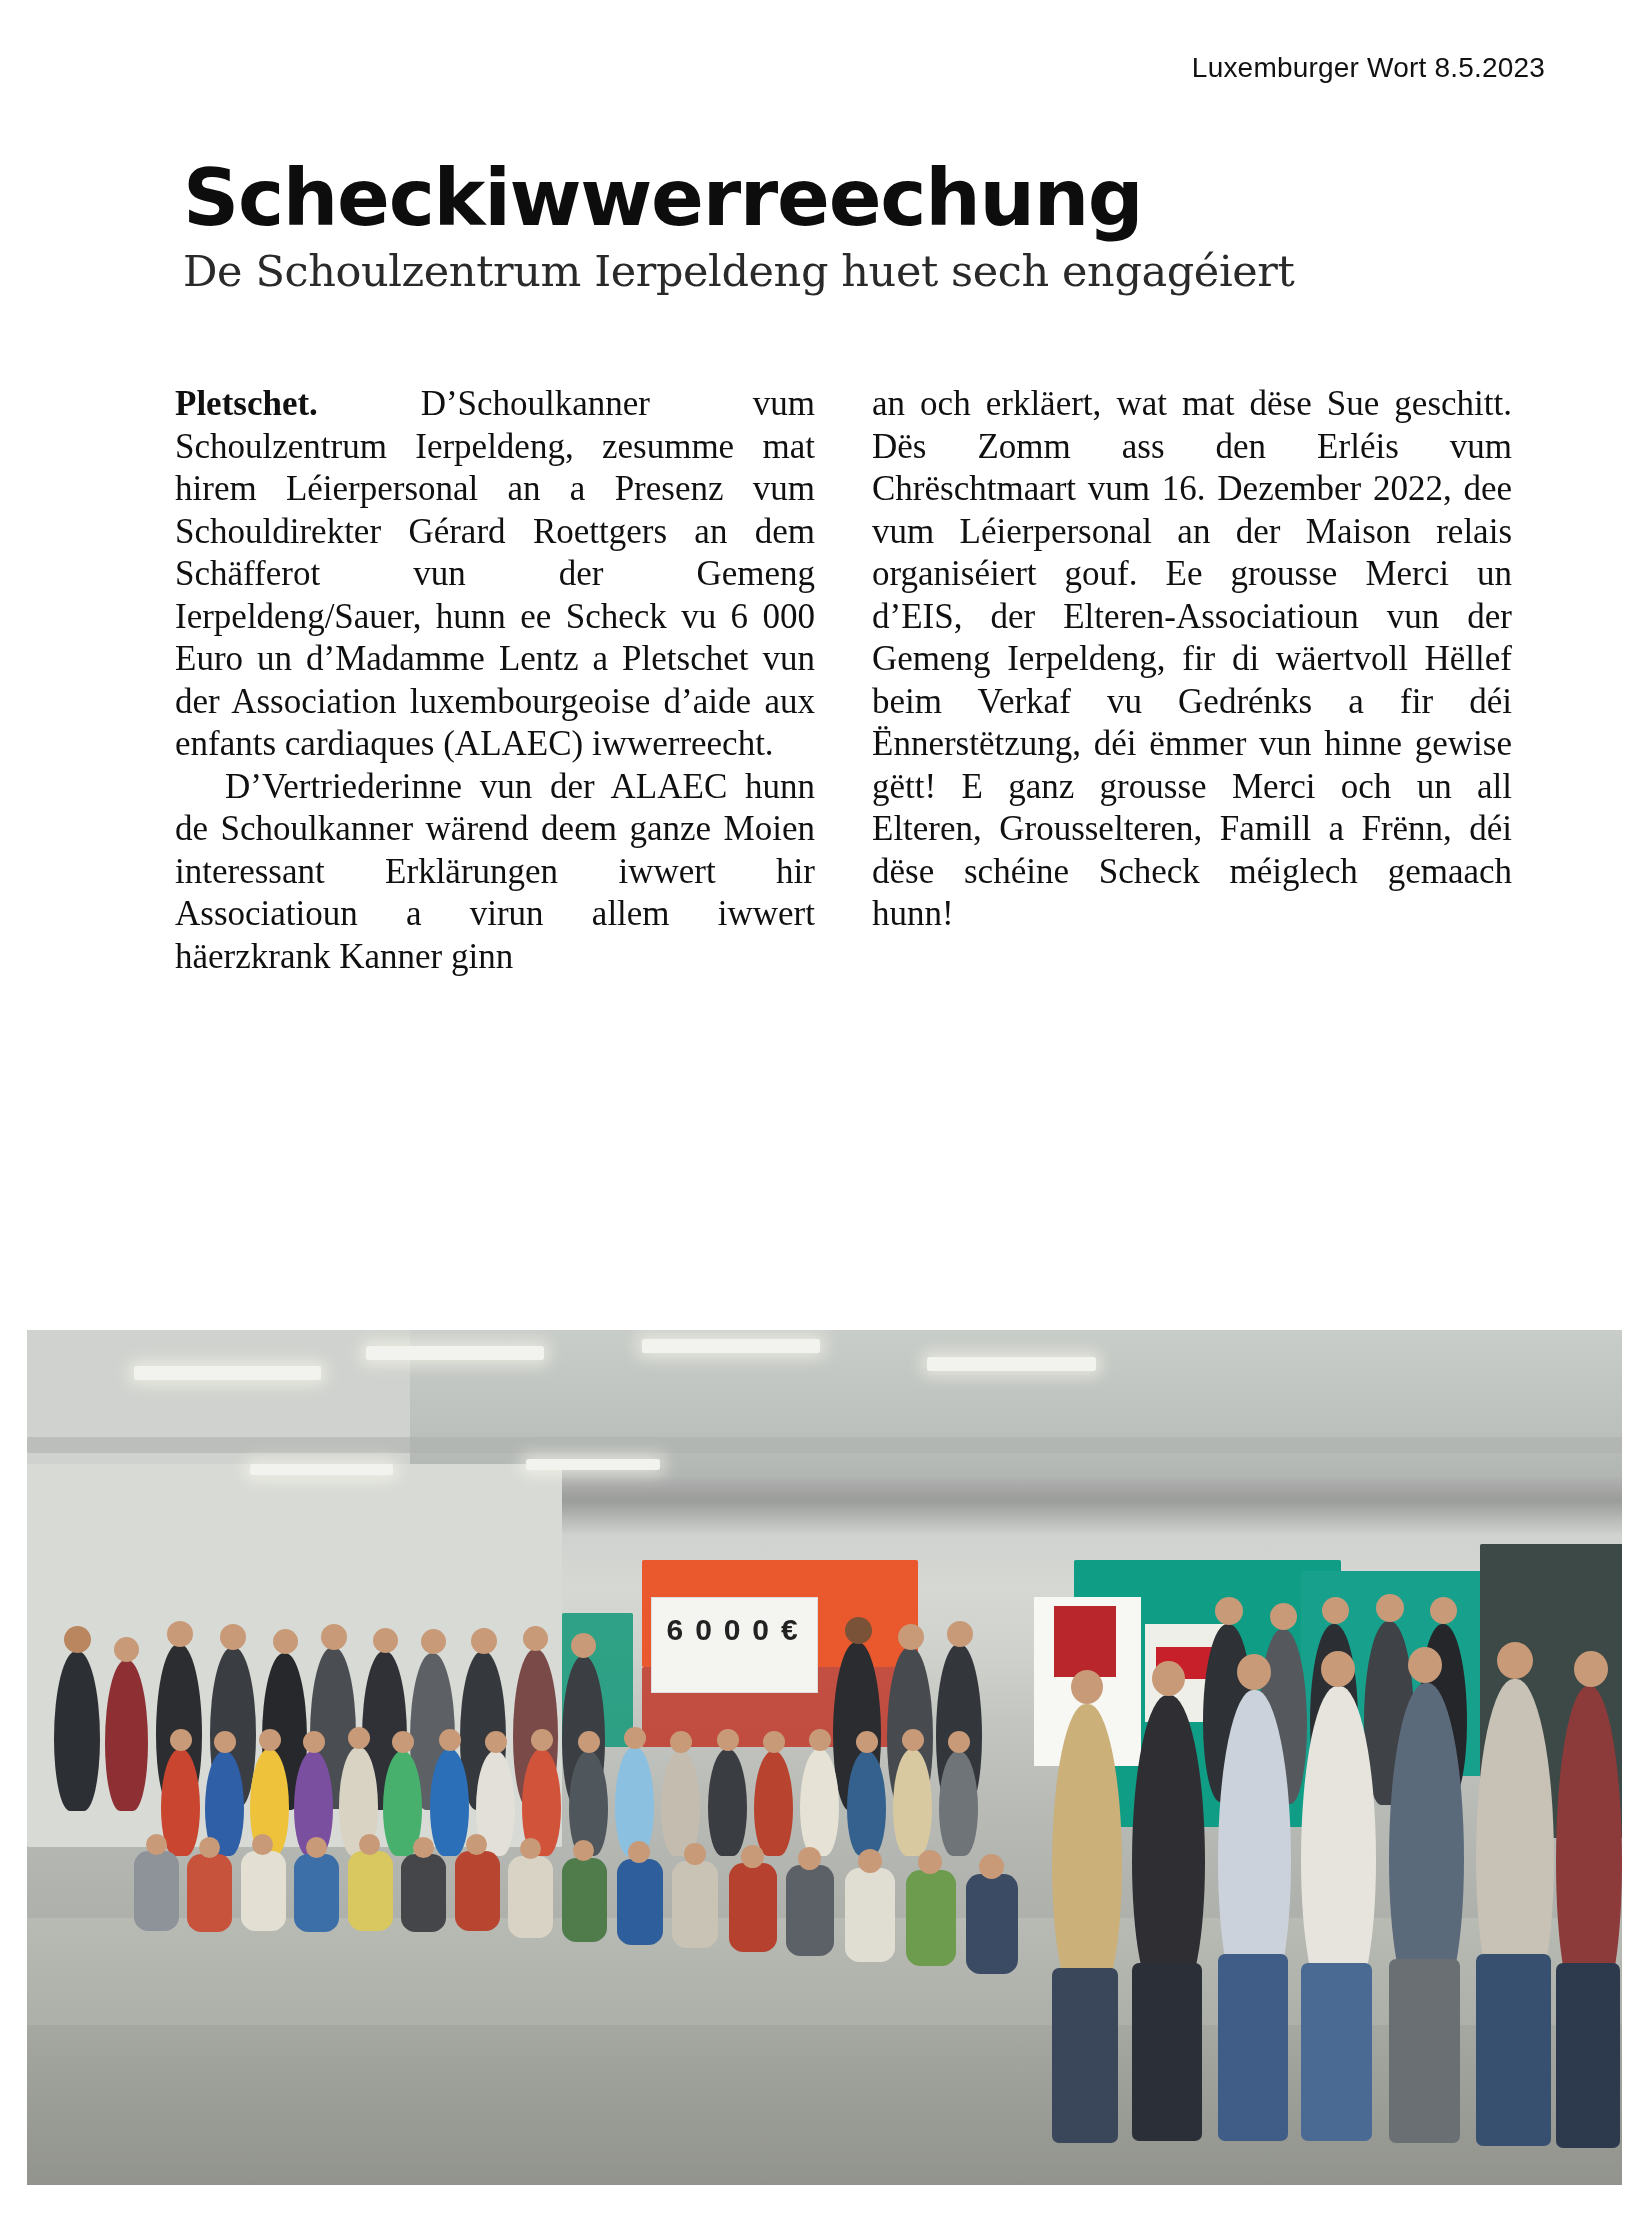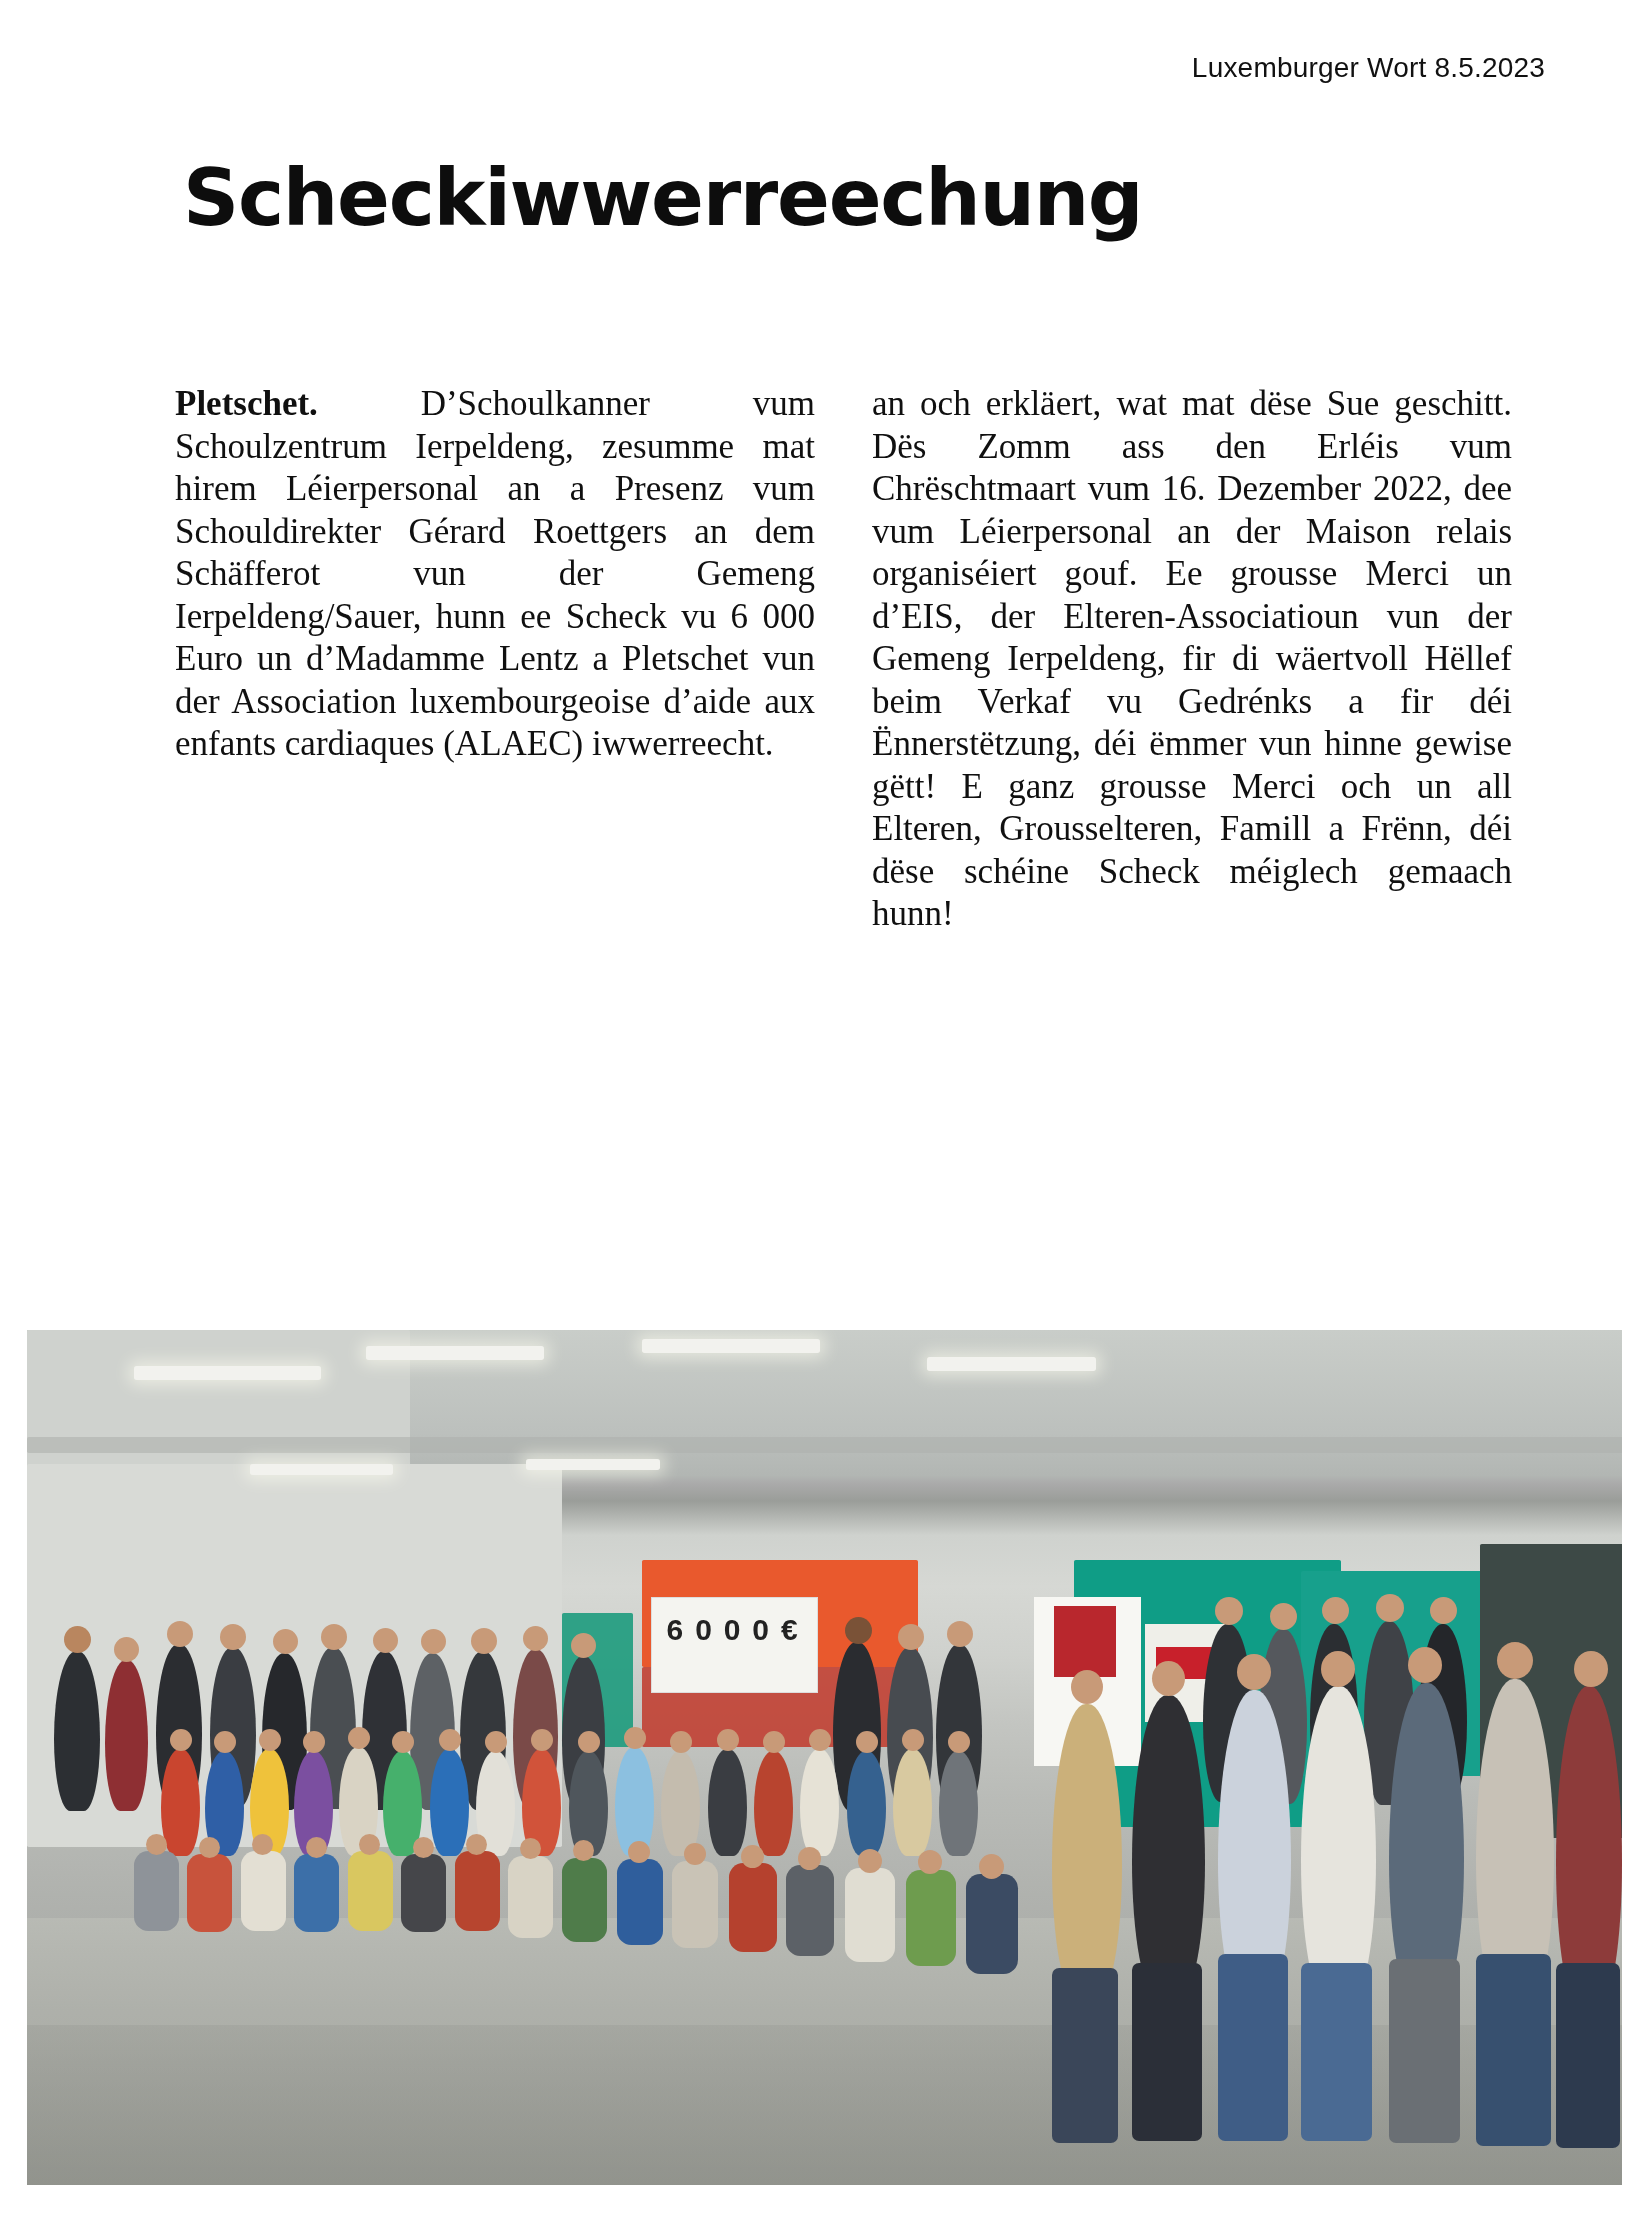--- a/index.html
+++ b/index.html
@@ -195,24 +195,26 @@
   }
 </style>
 </head>
 <body>
 
 <div class="page">
 
   <div class="source-line">Luxemburger Wort 8.5.2023</div>
 
   <h1 class="headline">Scheckiwwerreechung</h1>
+  <div class="subhead">De Schoulzentrum Ierpeldeng huet sech engagéiert</div>
 
   <div class="columns">
     <div class="col">
       <p><span class="lead-in">Pletschet.</span><span> D’Schoulkanner vum Schoulzentrum Ierpeldeng, zesumme mat hirem Léierpersonal an a Presenz vum Schouldirekter Gérard Roettgers an dem Schäfferot vun der Gemeng Ierpeldeng/Sauer, hunn ee Scheck vu 6 000 Euro un d’Madamme Lentz a Pletschet vun der Association luxembourgeoise d’aide aux enfants cardiaques (ALAEC) iwwerreecht.</span></p>
+      <p class="indent">D’Vertriederinne vun der ALAEC hunn de Schoulkanner wärend deem ganze Moien interessant Erklärungen iwwert hir Associatioun a virun allem iwwert häerzkrank Kanner ginn</p>
     </div>
     <div class="col">
       <p>an och erkläert, wat mat dëse Sue geschitt. Dës Zomm ass den Erléis vum Chrëschtmaart vum 16. Dezember 2022, dee vum Léierpersonal an der Maison relais organiséiert gouf. Ee grousse Merci un d’EIS, der Elteren-Associatioun vun der Gemeng Ierpeldeng, fir di wäertvoll Hëllef beim Verkaf vu Gedrénks a fir déi Ënnerstëtzung, déi ëmmer vun hinne gewise gëtt! E ganz grousse Merci och un all Elteren, Grousselteren, Famill a Frënn, déi dëse schéine Scheck méiglech gemaach hunn!</p>
       <div class="signature">
       </div>
     </div>
   </div>
 
   <div class="photo-wrap">
     <div class="photo">

